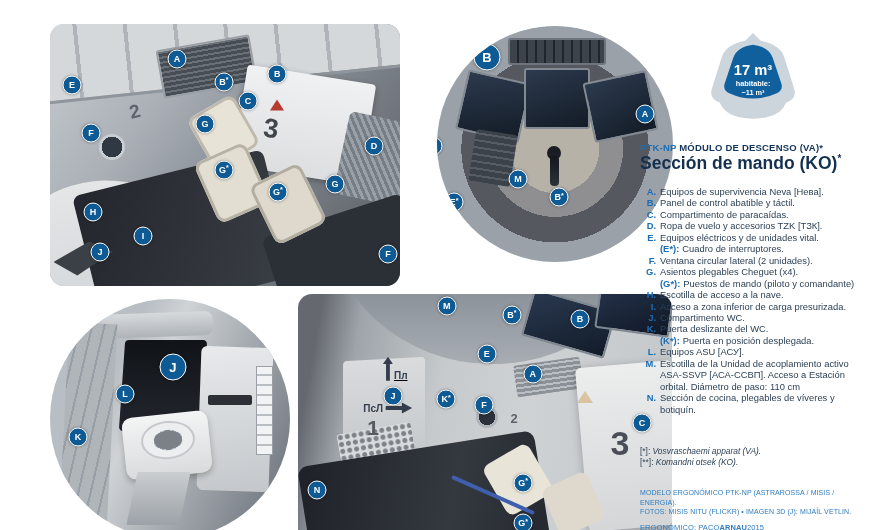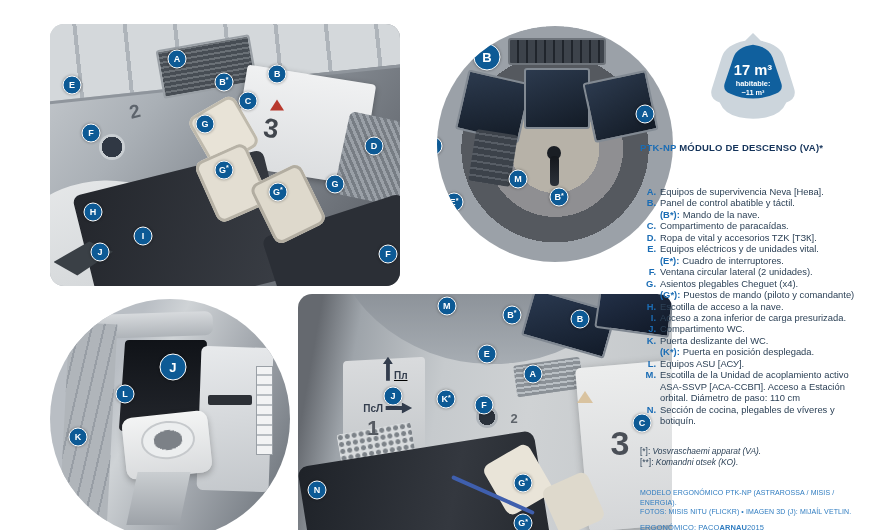--- a/index.html
+++ b/index.html
@@ -333,41 +333,38 @@
         <path d="M50 1 L58 9 Q78 13 82 26 L92 58 Q95 68 84 72 Q79 84 64 87 Q50 90 36 87 Q21 84 16 72 Q5 68 8 58 L18 26 Q22 13 42 9 Z" fill="#ccd5dc"></path>
         <path d="M50 13 Q66 15 70 26 L79 53 Q81 60 73 63 Q62 68 50 68 Q38 68 27 63 Q19 60 21 53 L30 26 Q34 15 50 13 Z" fill="#10609e"></path>
         <text x="50" y="44" text-anchor="middle" class="vol-big">17 m³</text>
         <text x="50" y="55" text-anchor="middle" class="vol-small">habitable:</text>
         <text x="50" y="64" text-anchor="middle" class="vol-small">~11 m³</text>
       </svg>
     </div>
 
     <div class="kicker"><span class="k-brand">PTK-NP</span><span class="k-rest"> MÓDULO DE DESCENSO (VA)*</span></div>
 
+    <h1 class="title"><span>Sección de mando (KO)</span><sup>*</sup></h1>
 
     <div class="legend">
       <div class="legend-row">
           <span class="l-letter">A.</span>
           <span class="l-text"><b class="l-prefix"></b><span class="l-body">Equipos de supervivencia Neva [Нева].</span></span>
         </div>
         <div class="legend-row">
           <span class="l-letter">B.</span>
           <span class="l-text"><b class="l-prefix"></b><span class="l-body">Panel de control abatible y táctil.</span></span>
         </div>
         <div class="legend-row">
-          <span class="l-letter"></span>
-          <span class="l-text"><b class="l-prefix">(B*):</b><span class="l-body">Mando de la nave.</span></span>
-        </div>
-        <div class="legend-row">
           <span class="l-letter">C.</span>
           <span class="l-text"><b class="l-prefix"></b><span class="l-body">Compartimento de paracaídas.</span></span>
         </div>
         <div class="legend-row">
           <span class="l-letter">D.</span>
-          <span class="l-text"><b class="l-prefix"></b><span class="l-body">Ropa de vital y accesorios TZK [ТЗК].</span></span>
+          <span class="l-text"><b class="l-prefix"></b><span class="l-body">Ropa de vuelo y accesorios TZK [ТЗК].</span></span>
         </div>
         <div class="legend-row">
           <span class="l-letter">E.</span>
           <span class="l-text"><b class="l-prefix"></b><span class="l-body">Equipos eléctricos y de unidades vital.</span></span>
         </div>
         <div class="legend-row">
           <span class="l-letter"></span>
           <span class="l-text"><b class="l-prefix">(E*):</b><span class="l-body">Cuadro de interruptores.</span></span>
         </div>
         <div class="legend-row">

